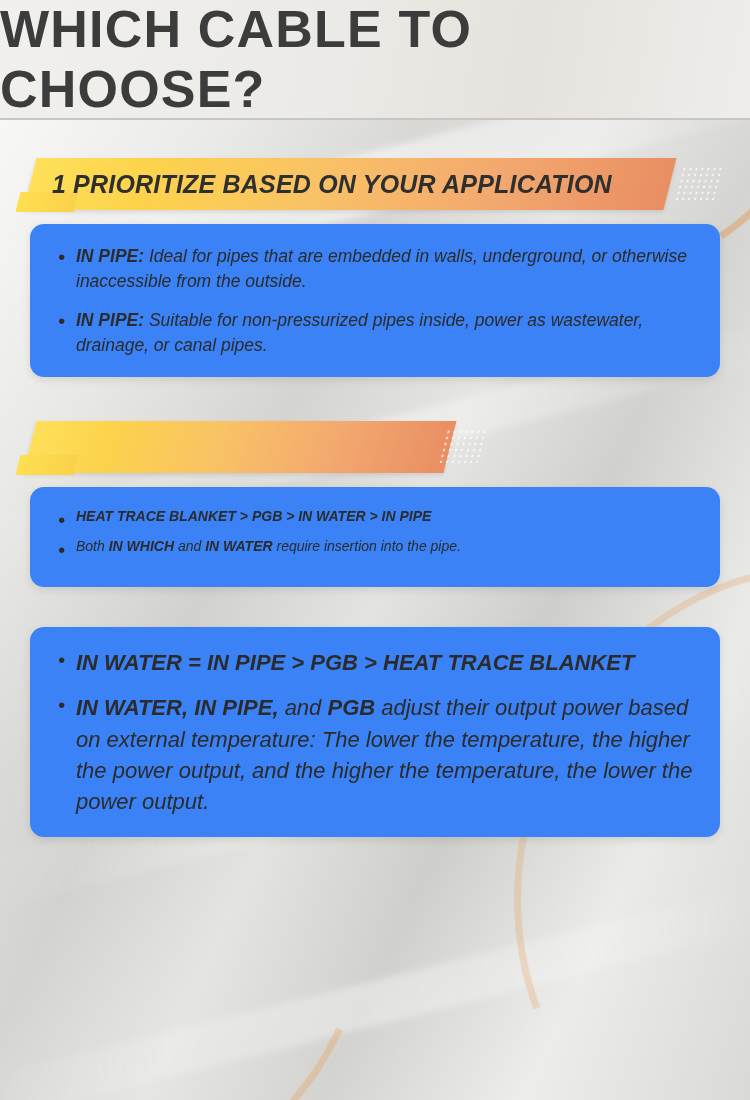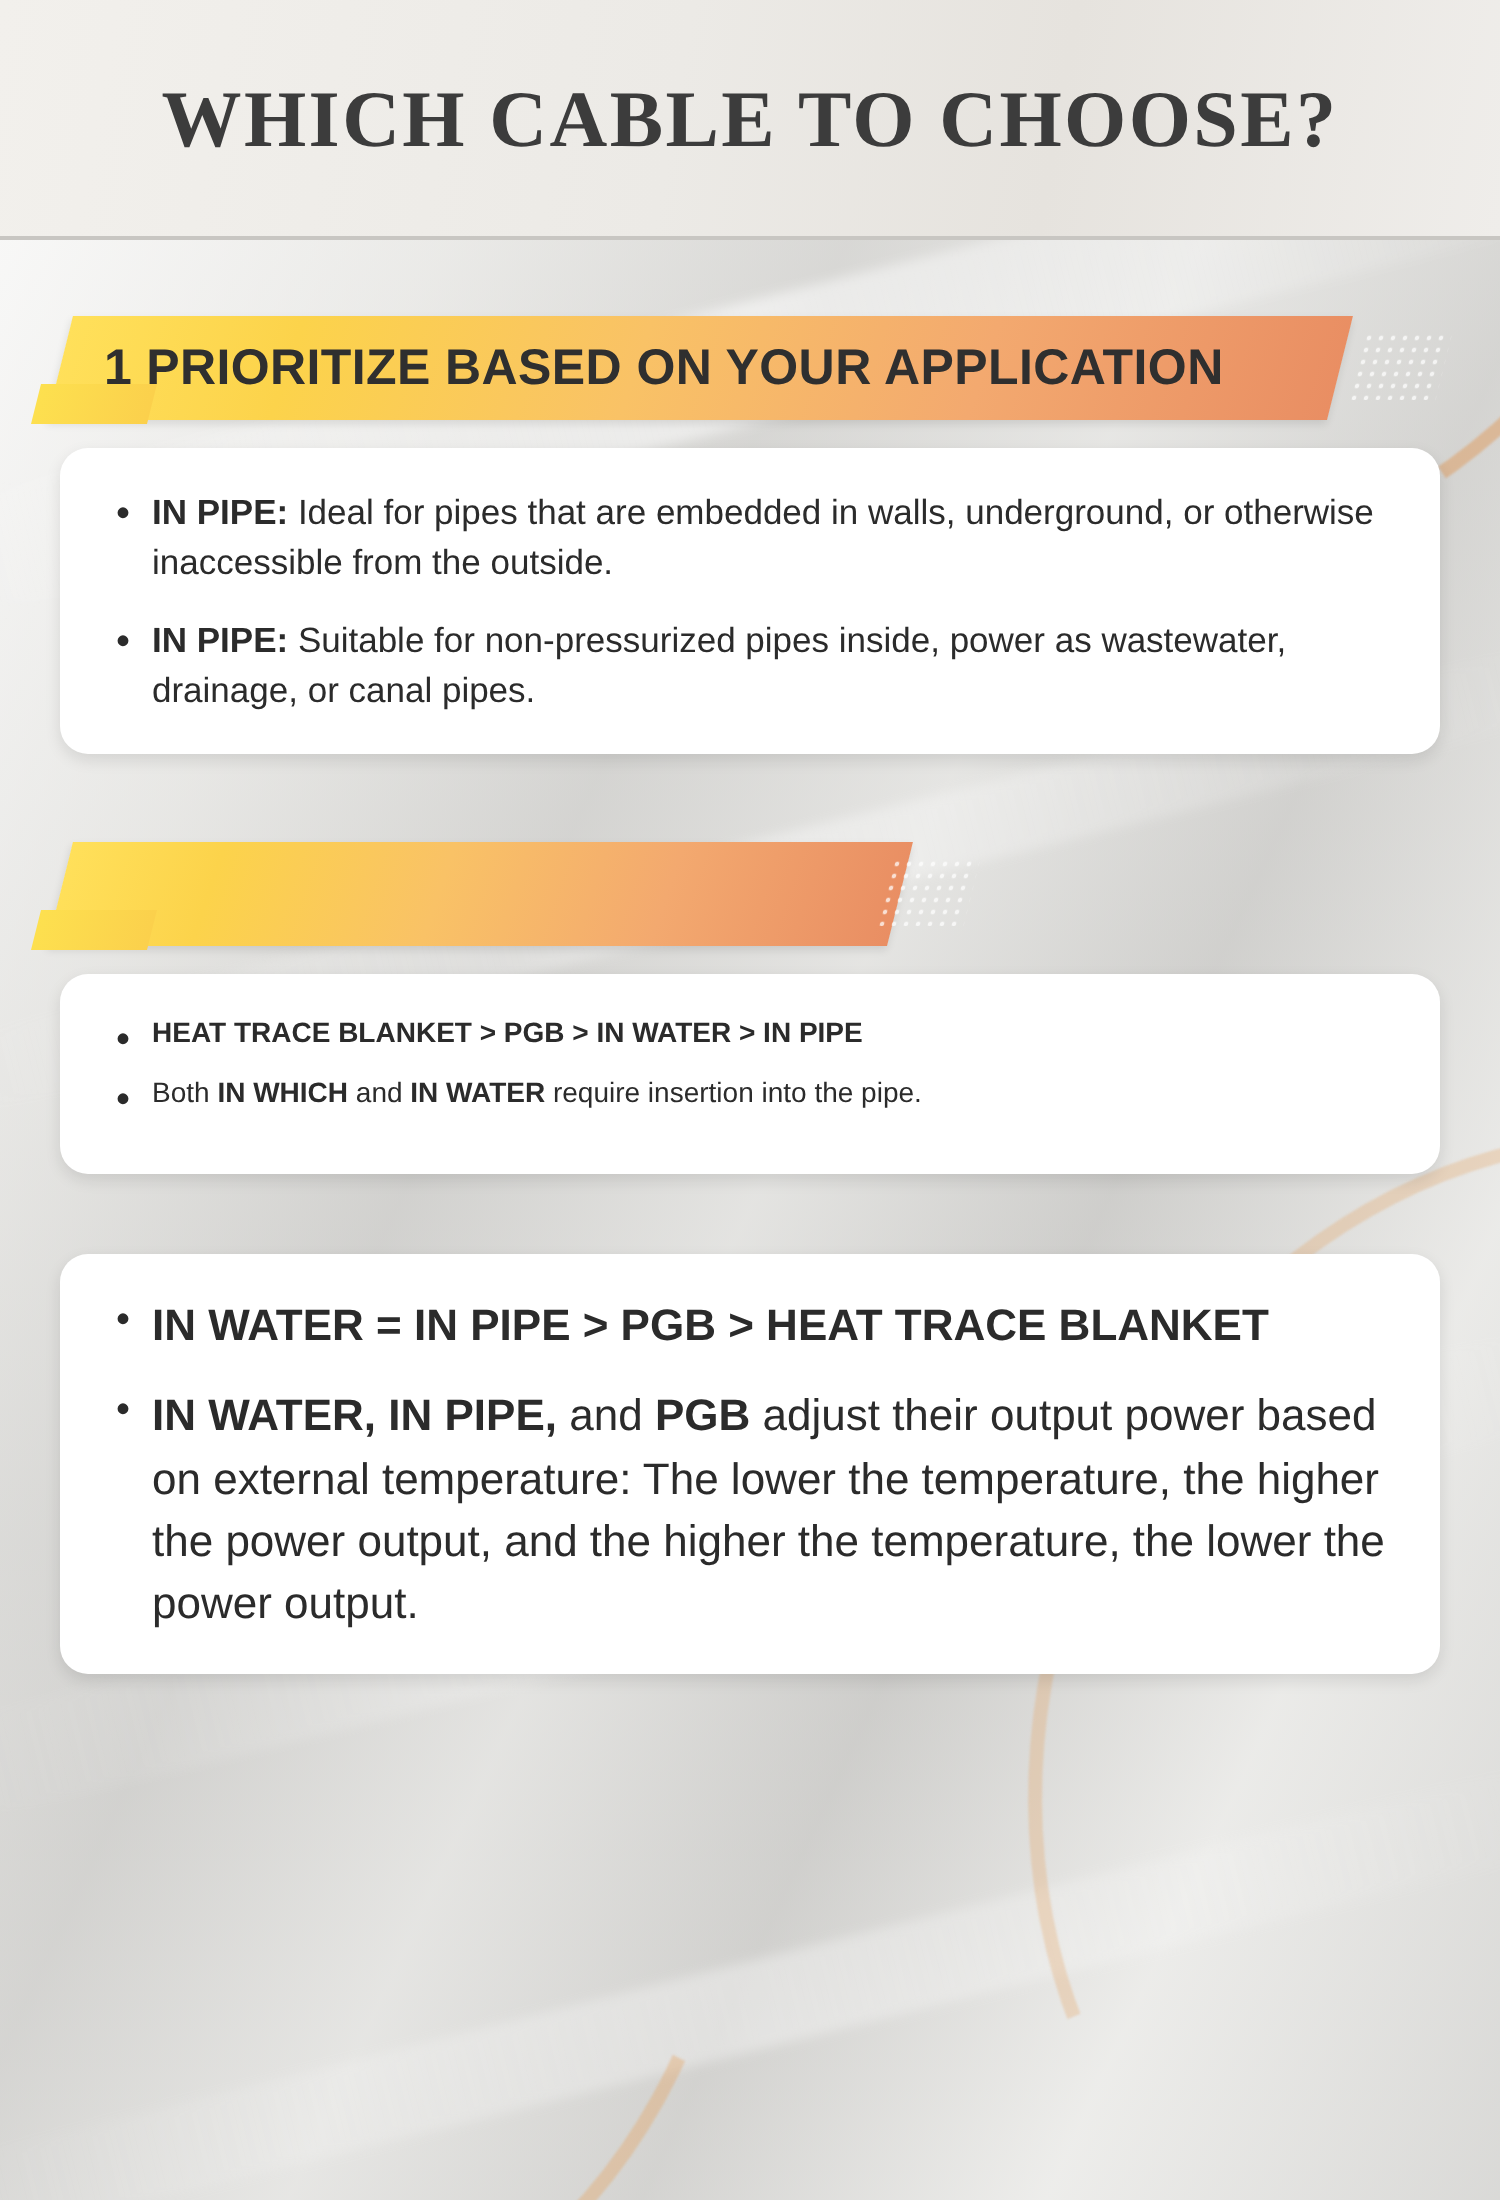--- a/index.html
+++ b/index.html
@@ -43,30 +43,29 @@
 
   
   .header {
     position: relative;
     height: 120px;
     background: linear-gradient(100deg, #f2f0ec 0%, #eceae6 45%, #e6e3de 70%, #efedea 100%);
     display: flex; align-items: center; justify-content: center;
     border-bottom: 2px solid #c8c6c2;
   }
   .header-title {
-    font-size: 40px;
+    font-size: 52px;
     font-weight: 700;
     letter-spacing: 1.2px;
     color: #3c3c3c;
     text-transform: uppercase;
-    font-family: Liberation Serif, serif;
   }
 
   
-  .content { position: relative; padding: 0 30px; }
+  .content { position: relative; padding: 0 30px; font-style: italic; }
 
   .section { position: relative; }
 
   .banner {
     position: relative;
     height: 52px;
     margin-bottom: 14px;
     display: flex;
     align-items: center;
   }
@@ -101,21 +100,21 @@
     padding-left: 22px;
     font-size: 25px;
     font-weight: 700;
     color: #2f2f2f;
     letter-spacing: .2px;
     white-space: nowrap;
   }
   .banner-num { margin-right: 7px; }
 
   .card {
-    background: #ffffff;
+    background: #3b82f6;
     border-radius: 14px;
     box-shadow: 0 3px 8px rgba(0,0,0,0.10);
     padding: 20px 24px 20px 26px;
   }
   .card ul { list-style: none; }
   .card li {
     position: relative;
     padding-left: 20px;
     font-size: 17.5px;
     line-height: 1.42;

